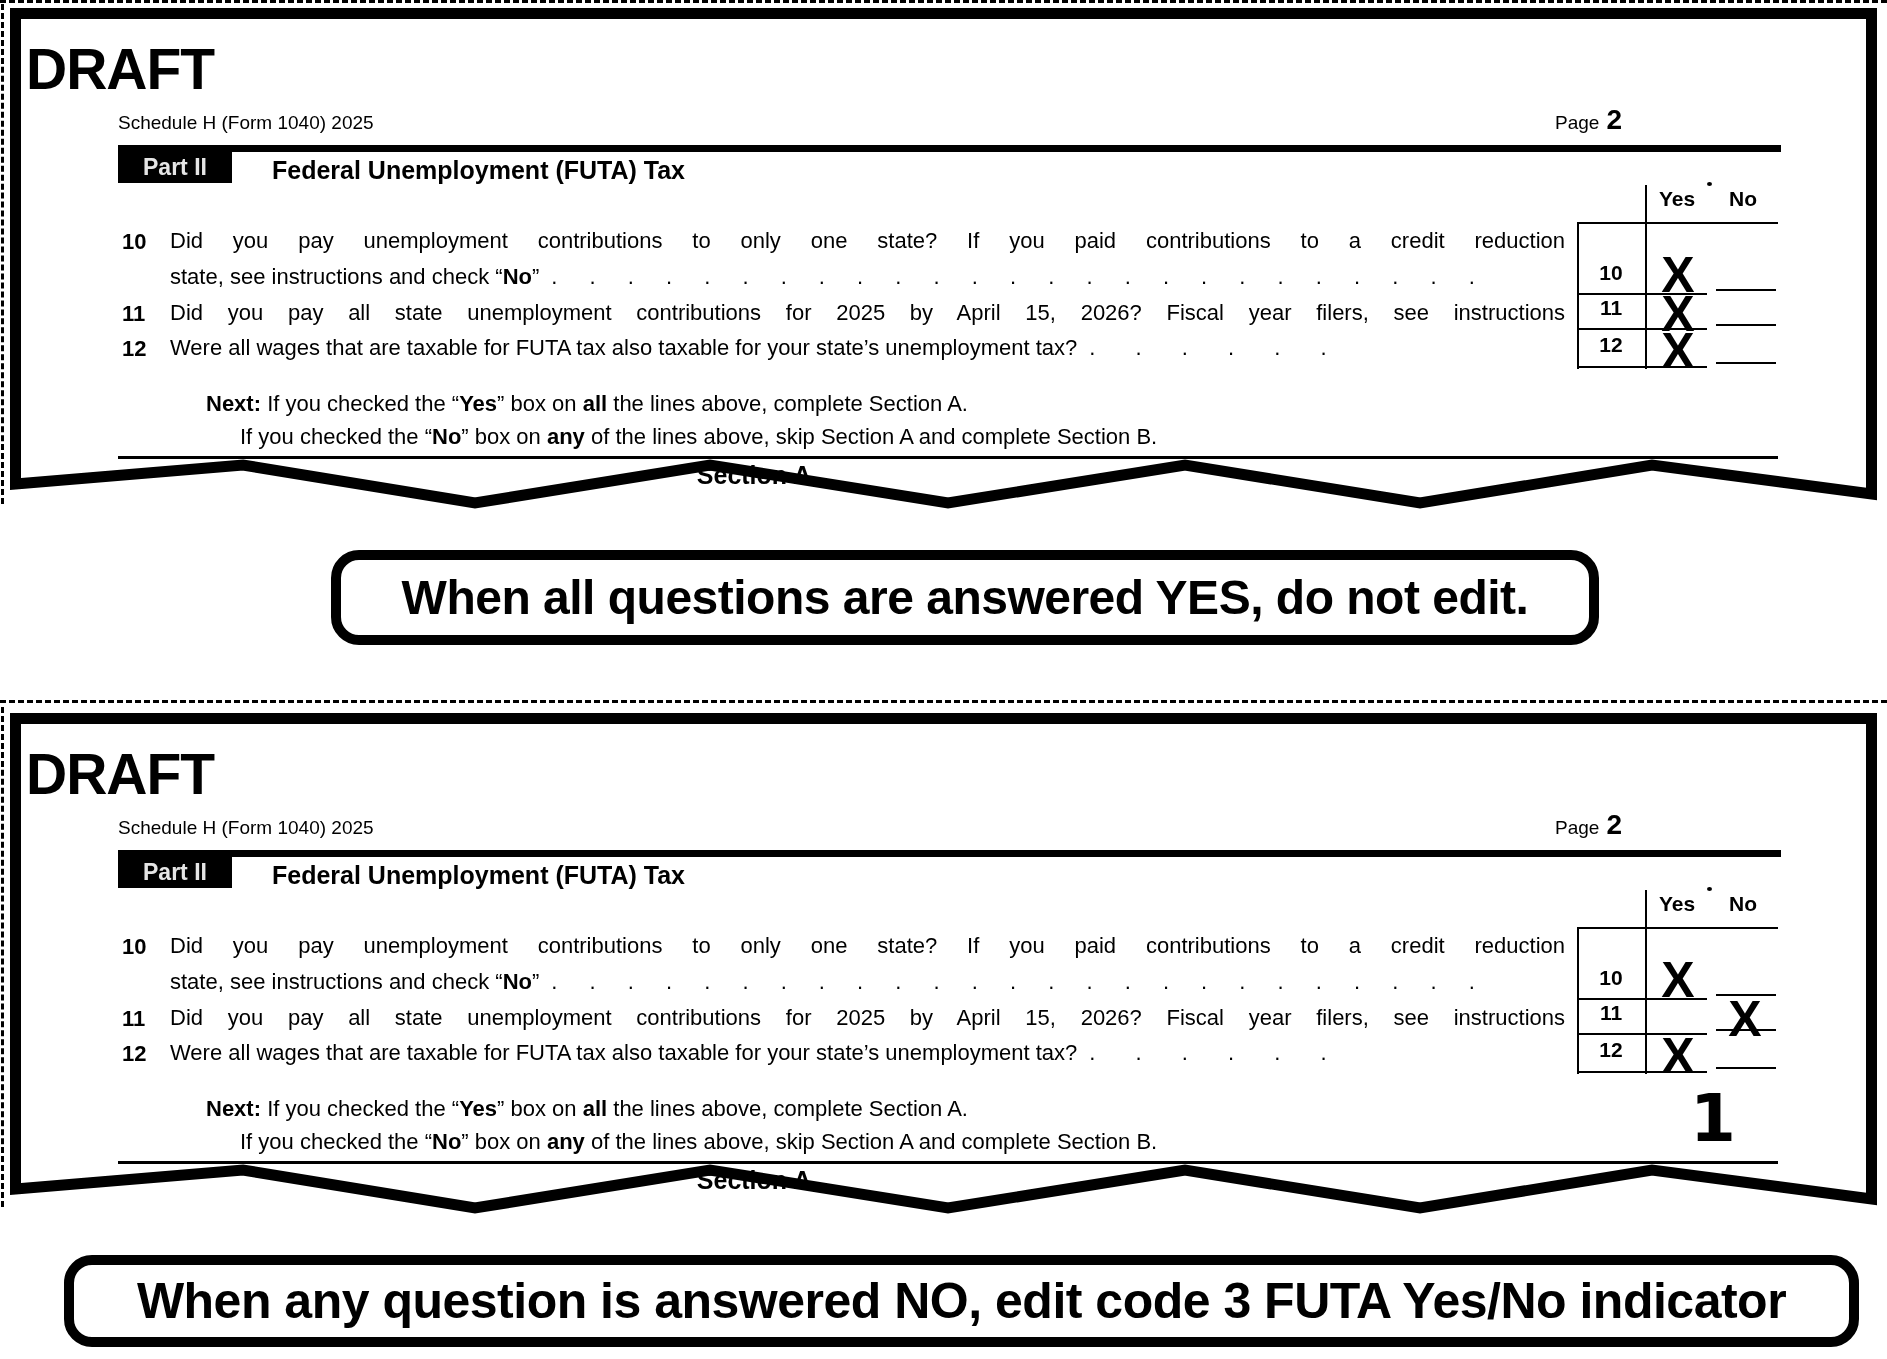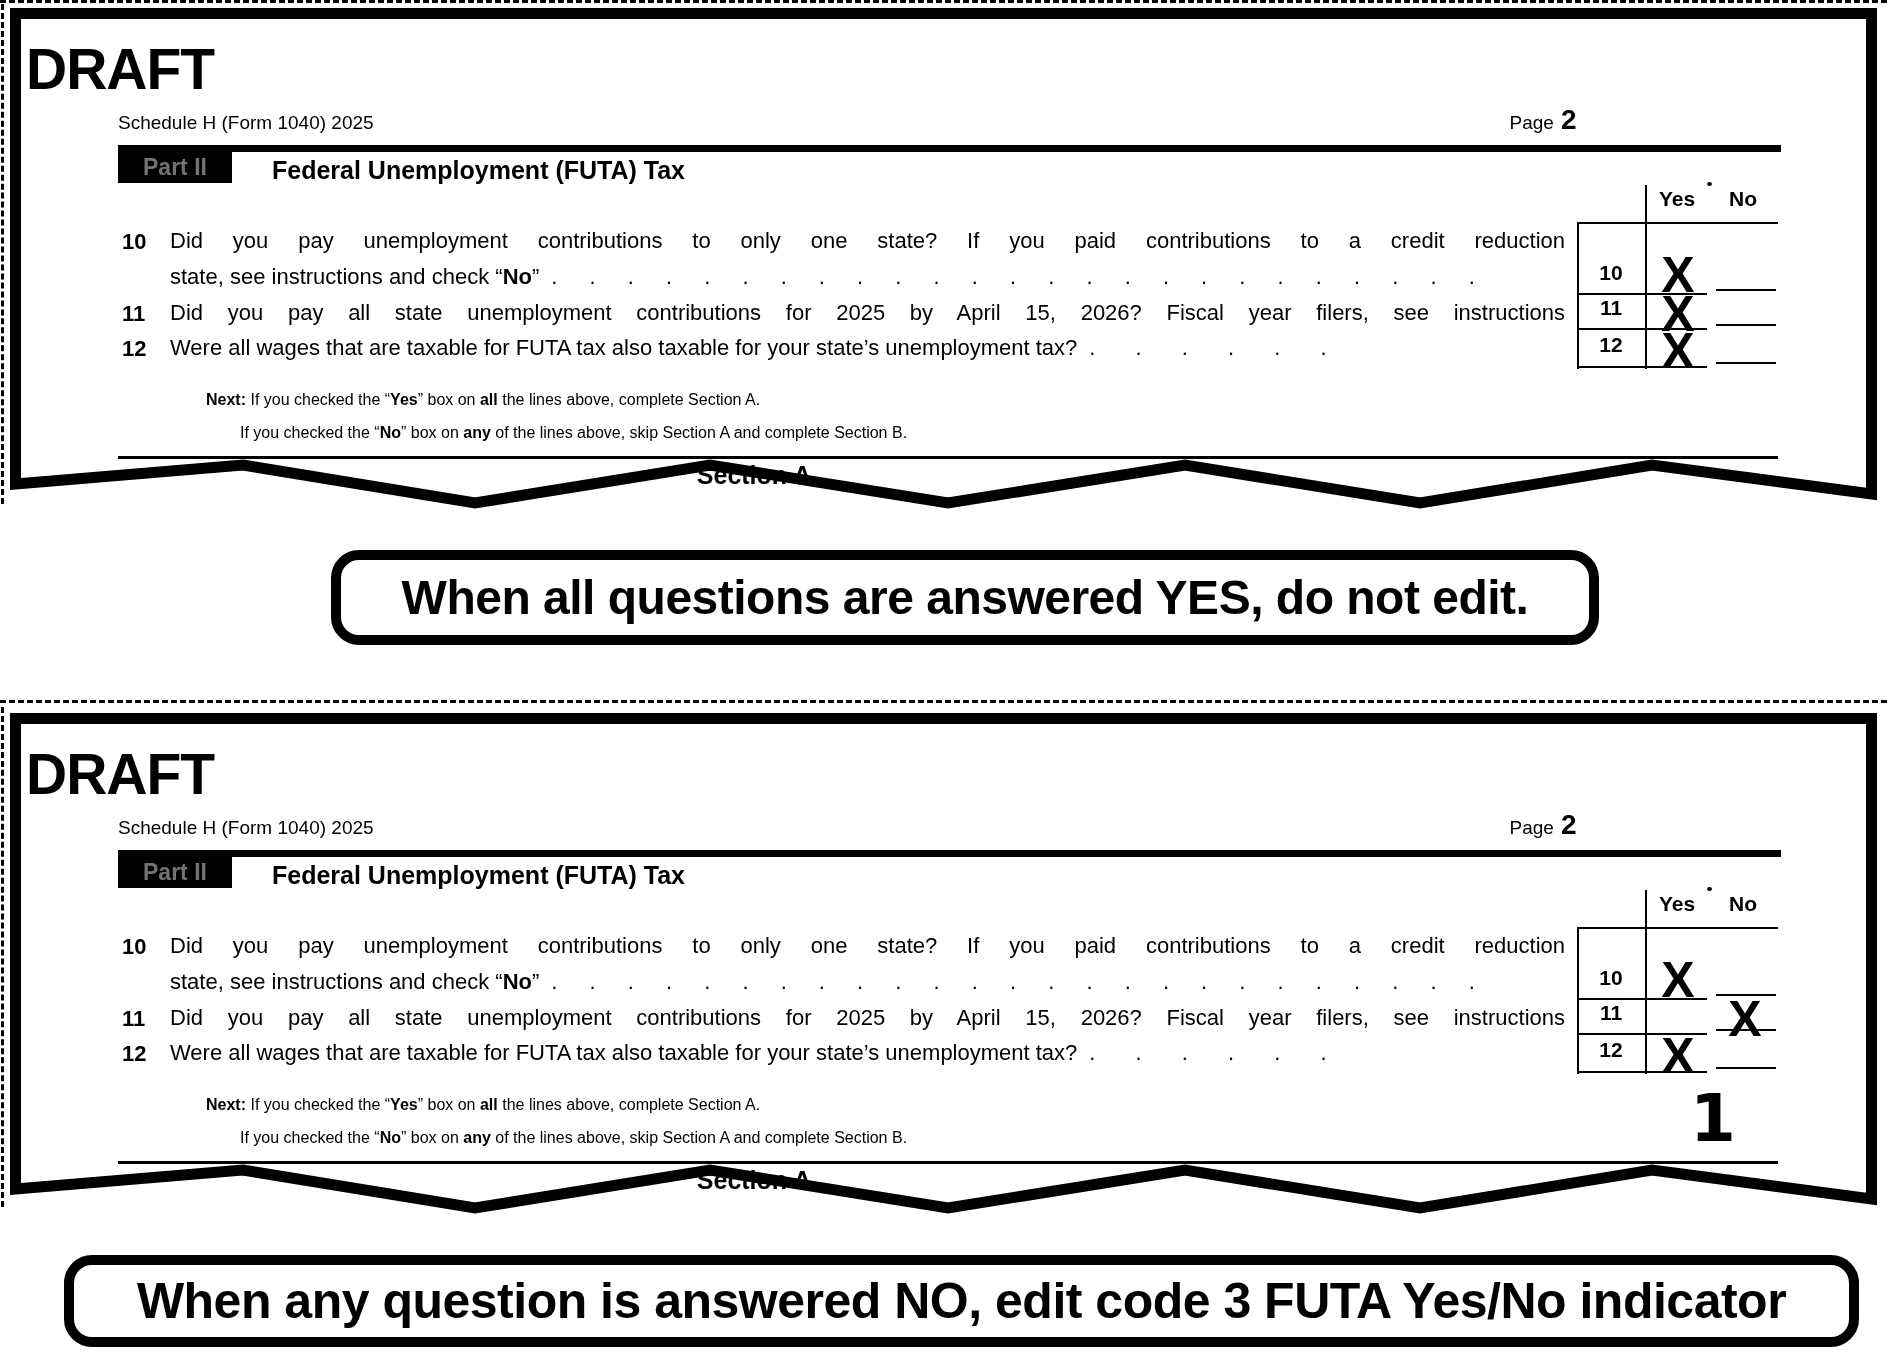--- a/index.html
+++ b/index.html
@@ -5,25 +5,25 @@
   html,body{margin:0;padding:0;background:#fff;}
   #screen{position:relative;width:1887px;height:1359px;background:#fff;color:#000;
           font-family:"Liberation Sans","DejaVu Sans",sans-serif;overflow:hidden;}
   #screen .abs, .panel > *{position:absolute;}
   .panel{position:absolute;left:0;width:1887px;height:660px;padding-left:17px;}
   .panel-0{top:0;}
   .panel-1{top:705px;}
   .torn-border{left:10px;top:8px;}
   .draft{left:26px;top:36px;font-size:57px;font-weight:bold;letter-spacing:-1px;}
   .formid{left:118px;top:112px;font-size:19px;}
-  .pageind{left:1393px;top:104px;width:300px;text-align:center;font-size:19px;}
+  .pageind{left:1555px;top:104px;width:300px;text-align:left;font-size:19px;}
   .pageind .pgnum{font-size:28px;font-weight:bold;margin-left:7px;}
   .rule-thick{left:118px;top:145px;width:1663px;height:7px;background:#000;}
   .rule-thin{left:118px;top:456px;width:1660px;height:3px;background:#000;}
-  .partbox{left:118px;top:152px;width:114px;height:31px;background:#000;color:#737373;
+  .partbox{left:118px;top:152px;width:114px;height:31px;background:#000;color:#e5e5e5;
            font-size:23px;font-weight:bold;display:flex;align-items:center;justify-content:center;}
   .parttitle{left:272px;top:156px;font-size:25px;font-weight:bold;}
   .colhdr{top:187px;width:64px;text-align:center;font-size:21px;font-weight:bold;}
   .col-yes{left:1645px;} .col-no{left:1711px;}
   .line{background:#000;}
   .vlineA{left:1577px;top:222px;width:2px;height:147px;}
   .vlineB{left:1645px;top:185px;width:2px;height:184px;}
   .ttop{left:1577px;top:222px;width:201px;height:2px;}
   .segA{left:1577px;width:130px;height:2px;}
   .segB{left:1716px;width:60px;height:2px;}
@@ -34,21 +34,21 @@
   .qtxt{left:170px;width:1395px;font-size:22px;line-height:24px;white-space:nowrap;}
   .just{white-space:normal;text-align:justify;text-align-last:justify;}
   .q-l1{top:229px;} .q-l2{top:265px;} .q-l3{top:301px;} .q-l4{top:336px;}
   .leader{word-spacing:26px;margin-left:12px;}
   .leader2{word-spacing:34px;margin-left:12px;}
   .tnum{left:1585px;width:52px;text-align:center;font-size:21px;font-weight:bold;}
   .n-r10{top:261px;} .n-r11{top:296px;} .n-r12{top:333px;}
   .xmark{width:56px;text-align:center;font-size:50px;line-height:50px;font-weight:600;}
   .x-yes{left:1650px;} .x-no{left:1717px;}
   .x-r10{top:250px;} .x-r11{top:289px;} .x-r12{top:326px;}
-  .nextrow{font-size:16px;white-space:nowrap;}
+  .nextrow{font-size:22px;white-space:nowrap;}
   .next1{left:206px;top:391px;} .next2{left:240px;top:424px;}
   .sectiona{left:0;top:461px;width:1508px;text-align:center;font-size:25px;font-weight:bold;}
   .callout{position:absolute;box-sizing:border-box;border:10px solid #000;border-radius:28px;
            background:#fff;display:flex;align-items:center;justify-content:center;
            font-weight:bold;white-space:nowrap;letter-spacing:-0.5px;}
   #callout-top{left:315px;top:550px;width:1268px;height:95px;font-size:48px;margin-left:16px;}
   #callout-bottom{left:64px;top:1255px;width:1795px;height:92px;font-size:50px;}
   #editcode{left:1675px;top:1086px;width:76px;text-align:center;font-size:66px;line-height:66px;
             font-weight:bold;font-family:"DejaVu Sans",sans-serif;}
   .dashH{left:0;width:1887px;height:0;border-top:3px dashed #000;}

